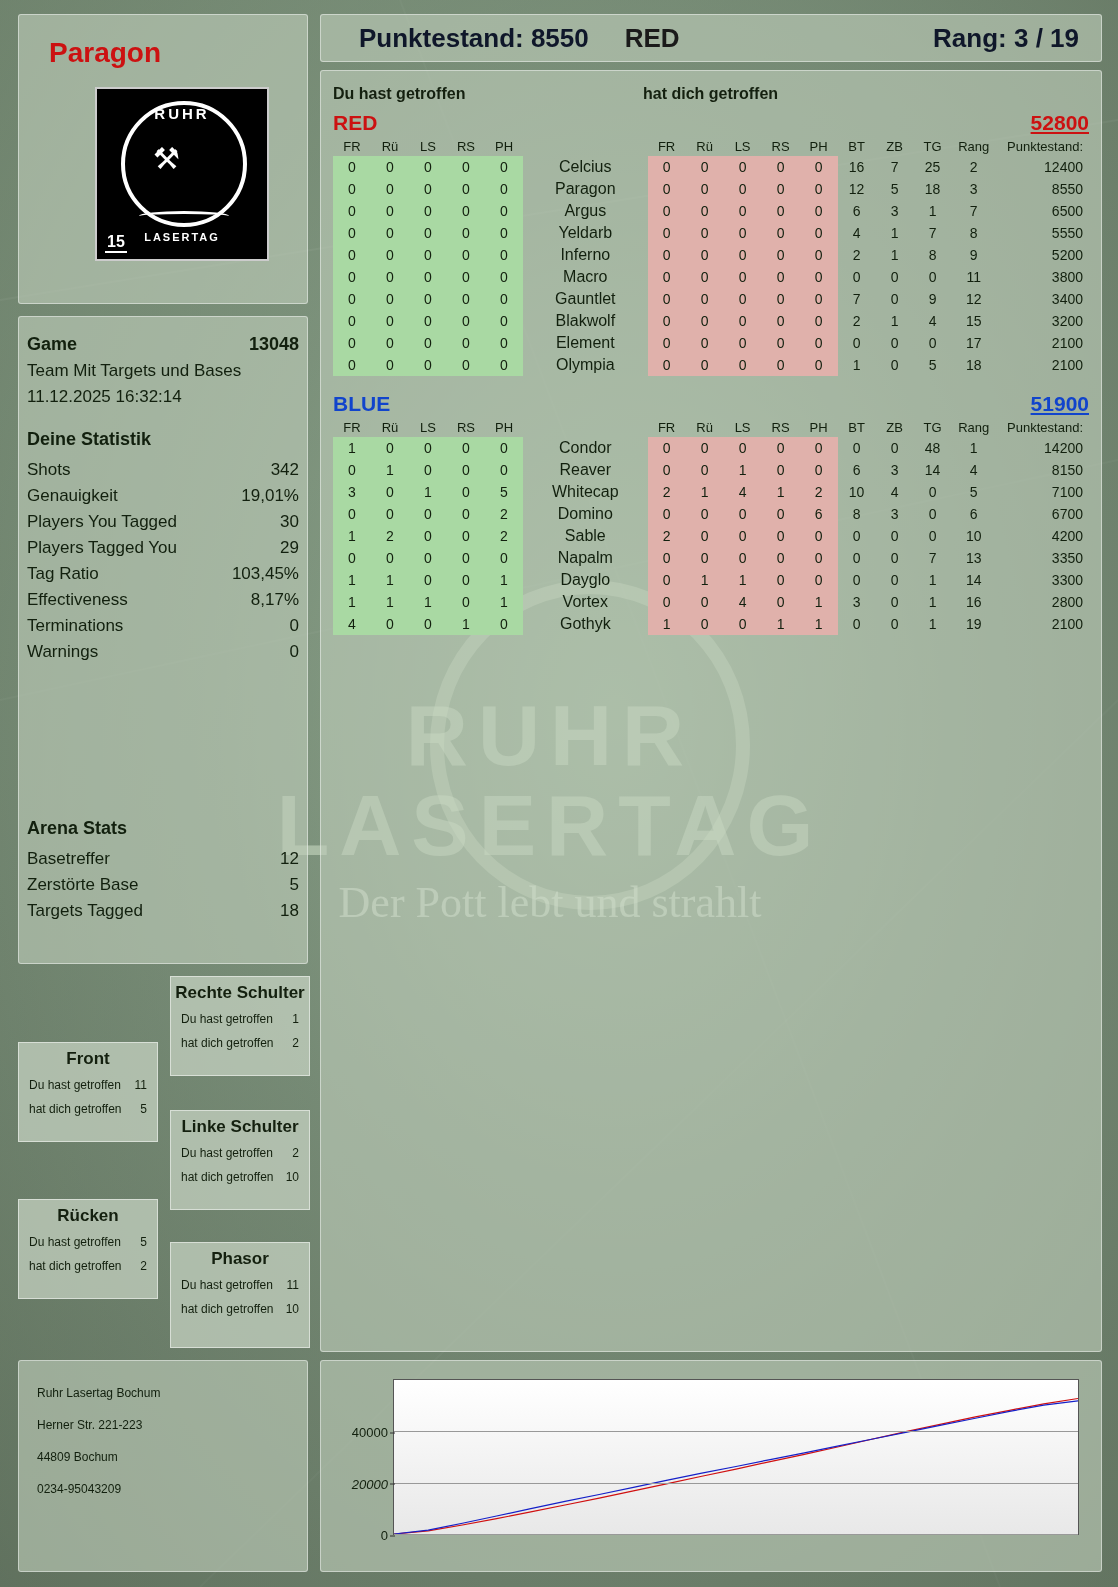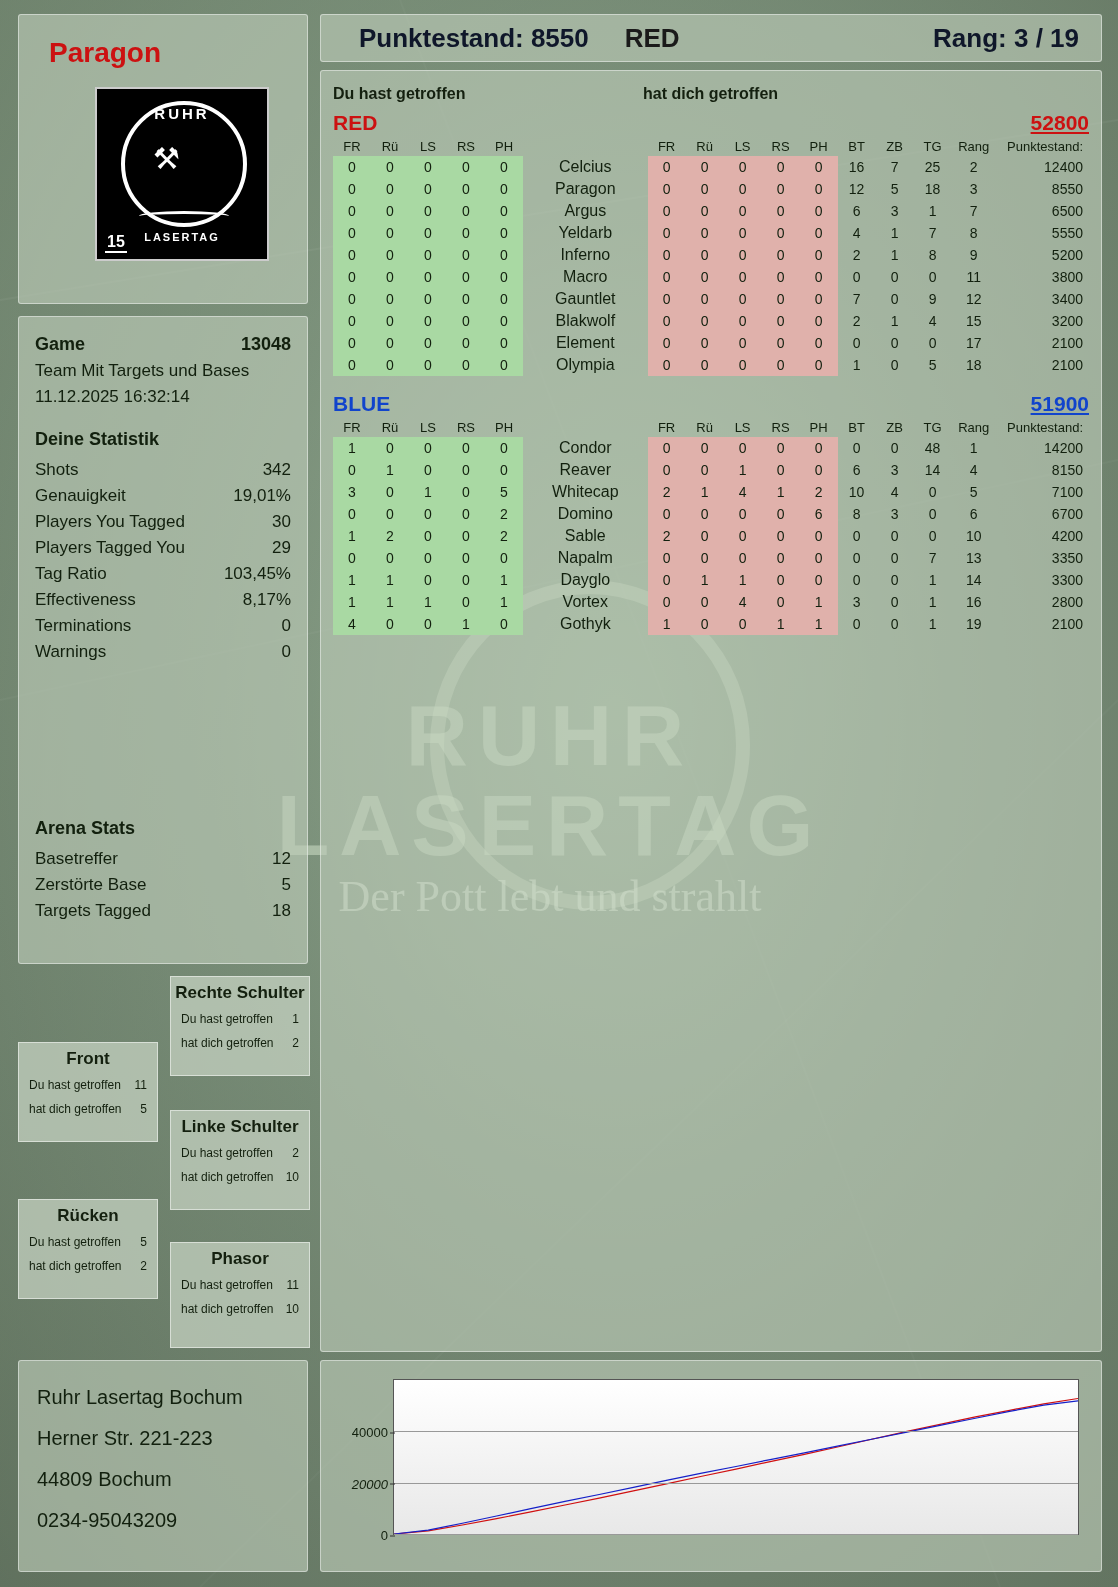--- a/index.html
+++ b/index.html
@@ -16,21 +16,21 @@
     background:
       linear-gradient(135deg, rgba(140,170,140,0.25) 0%, rgba(90,110,90,0.25) 60%),
       radial-gradient(ellipse at 55% 45%, #9db59b 0%, #7d917c 45%, #62725f 100%);
   }
   .bg-lines { position:absolute; inset:0; opacity:.25; }
   .watermark {
     position:absolute; left:170px; top:690px; width:760px; text-align:center;
     color: rgba(225,240,215,0.45); pointer-events:none; user-select:none;
   }
   .wm-title { font-size:86px; font-weight:bold; letter-spacing:10px; line-height:1.05; }
-  .wm-sub { font-family:"Liberation Serif", serif; font-size:44px; margin-top:0; color:rgba(235,245,230,0.55); }
+  .wm-sub { font-family:"Liberation Serif", serif; font-size:44px; margin-top:6px; color:rgba(235,245,230,0.55); }
   .wm-logo {
     position:absolute; left:430px; top:580px; width:320px; height:330px;
     border-radius:50%; border:14px solid rgba(225,240,215,0.35);
   }
 
   .panel {
     position:absolute;
     background: rgba(190,205,185,0.62);
     border: 1px solid rgba(255,255,255,0.45);
     border-radius: 3px;
@@ -54,39 +54,39 @@
     position:absolute; left:24px; top:12px; width:126px; height:126px; border-radius:50%;
     border:4px solid #fff;
   }
   .av-top { position:absolute; top:16px; left:0; width:100%; text-align:center; color:#fff; font-size:15px; font-weight:bold; letter-spacing:3px; }
   .av-bot { position:absolute; bottom:16px; left:0; width:100%; text-align:center; color:#fff; font-size:11px; font-weight:bold; letter-spacing:2px; }
   .av-hammers { position:absolute; left:56px; top:52px; color:#fff; font-size:30px; }
   .av-wave { position:absolute; left:42px; bottom:38px; width:90px; height:10px; border-top:3px solid #fff; border-radius:50%; }
   .av-num { position:absolute; left:8px; bottom:6px; color:#fff; font-size:16px; font-weight:bold; border-bottom:2px solid #fff; padding:0 2px;}
 
   
-  #stats-panel { left:18px; top:316px; width:290px; height:648px; padding:14px 16px; }
+  #stats-panel { left:18px; top:316px; width:290px; height:648px; padding:14px 8px; }
   .srow { display:flex; justify-content:space-between; font-size:17px; color:#12200e; padding:3px 0; }
   .srow.head { font-weight:bold; font-size:18px; }
   .sblock { margin-top:4px; }
   .sgap { height:16px; }
 
   
   .zone { position:absolute; background: rgba(200,212,196,0.72); border:1px solid rgba(255,255,255,0.5); }
   .zone .zt { text-align:center; font-weight:bold; font-size:17px; color:#14200f; padding:6px 0 4px; }
   .zline { display:flex; justify-content:space-between; font-size:12px; color:#13200e; padding:5px 10px; }
   #zone-front { left:18px; top:1042px; width:140px; height:100px; }
   #zone-back  { left:18px; top:1176px; width:140px; height:100px;margin-top:23px; }
   #zone-rs    { left:170px; top:976px; width:140px; height:100px; }
   #zone-ls    { left:170px; top:1110px; width:140px; height:100px; }
   #zone-ph    { left:170px; top:1242px; width:140px; height:106px; }
 
   
   #address-panel { left:18px; top:1360px; width:290px; height:212px; padding:16px 18px; }
-  #address-panel div { font-size:20px; color:#12200e; padding:9px 0; }
+  #address-panel div { font-size:12px; color:#12200e; padding:9px 0; }
 
   
   #table-panel { left:320px; top:70px; width:782px; height:1282px; padding:10px 12px; }
   .tlabels { display:flex; font-weight:bold; font-size:16px; color:#14200f; padding:4px 0 6px; }
   .tlabels .l1 { width:310px; }
   .team-line { display:flex; align-items:center; font-size:21px; font-weight:bold; padding:2px 0 2px; }
   .team-line .tname-red { color:#cc1111; }
   .team-line .tname-blue { color:#1144cc; }
   .team-line .tscore { margin-left:auto;text-decoration:underline; }
   .tscore-red { color:#cc1111; }

